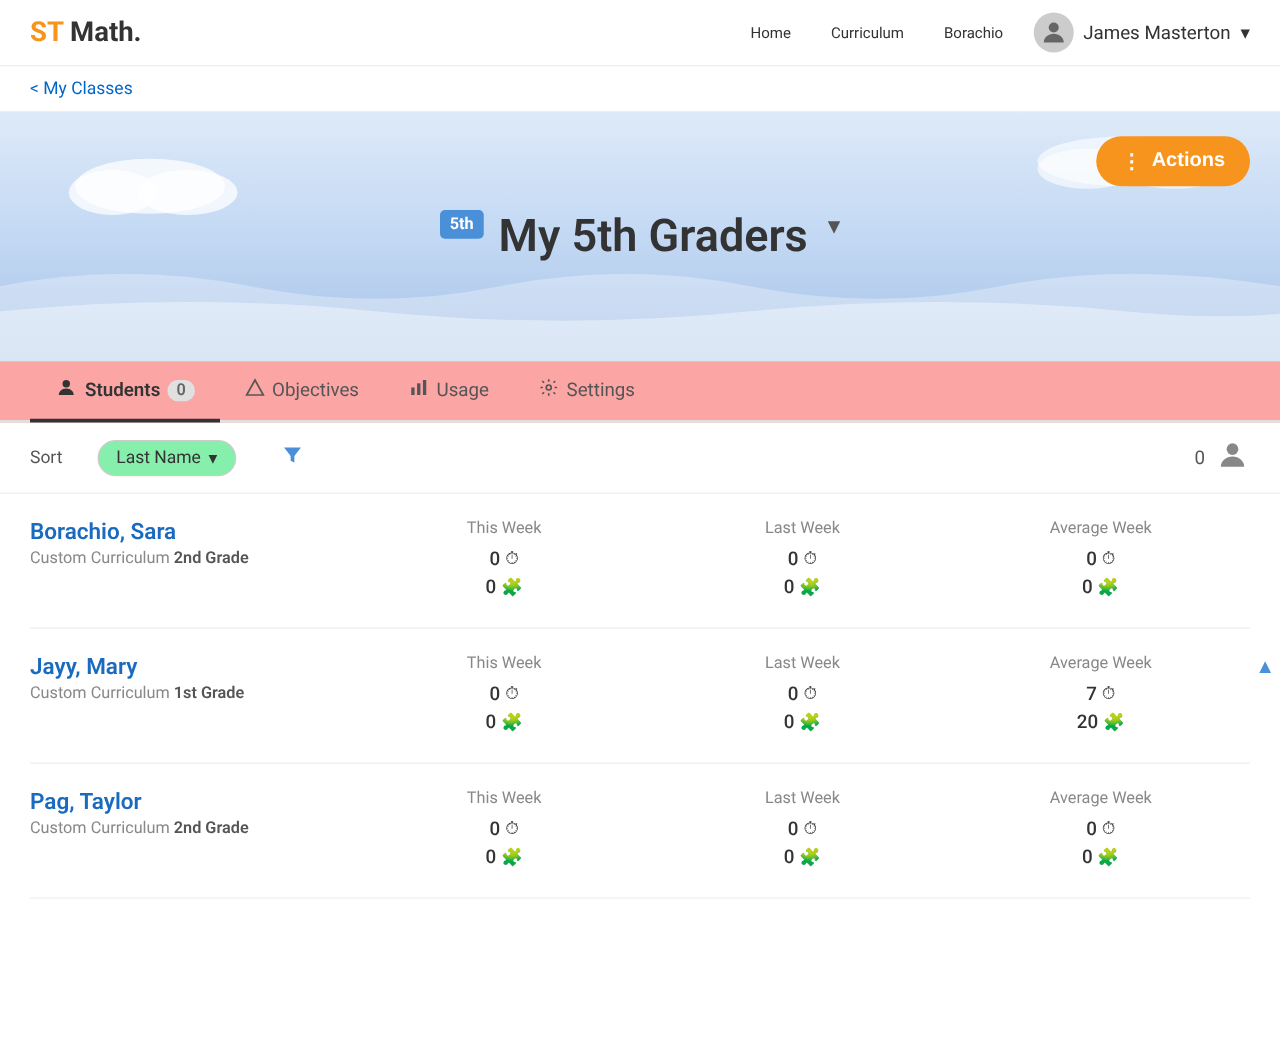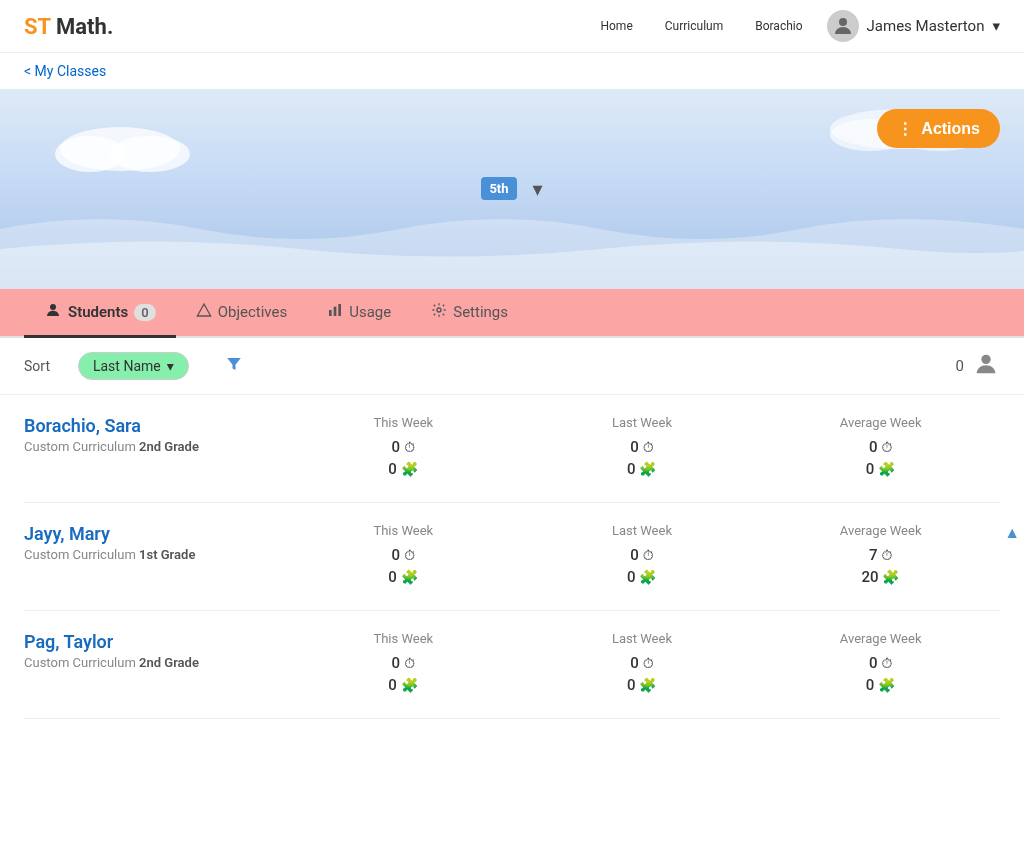--- a/index.html
+++ b/index.html
@@ -245,20 +245,21 @@
       <ellipse cx="90" cy="65" rx="35" ry="18" fill="rgba(255,255,255,0.75)"></ellipse>
       <ellipse cx="150" cy="65" rx="40" ry="18" fill="rgba(255,255,255,0.75)"></ellipse>
       <ellipse cx="900" cy="40" rx="70" ry="20" fill="rgba(255,255,255,0.6)"></ellipse>
       <ellipse cx="870" cy="46" rx="40" ry="16" fill="rgba(255,255,255,0.6)"></ellipse>
       <ellipse cx="940" cy="46" rx="45" ry="16" fill="rgba(255,255,255,0.6)"></ellipse>
     </svg>
   </div>
 
   <div class="hero-title">
     <div class="grade-badge">5th</div>
+    <span class="class-name">My 5th Graders</span>
     <span class="dropdown-arrow-hero">▾</span>
   </div>
 
   <button class="actions-btn">
     <span>⋮</span>
     <span>Actions</span>
   </button>
 </div>
 
 <div class="tabs">

